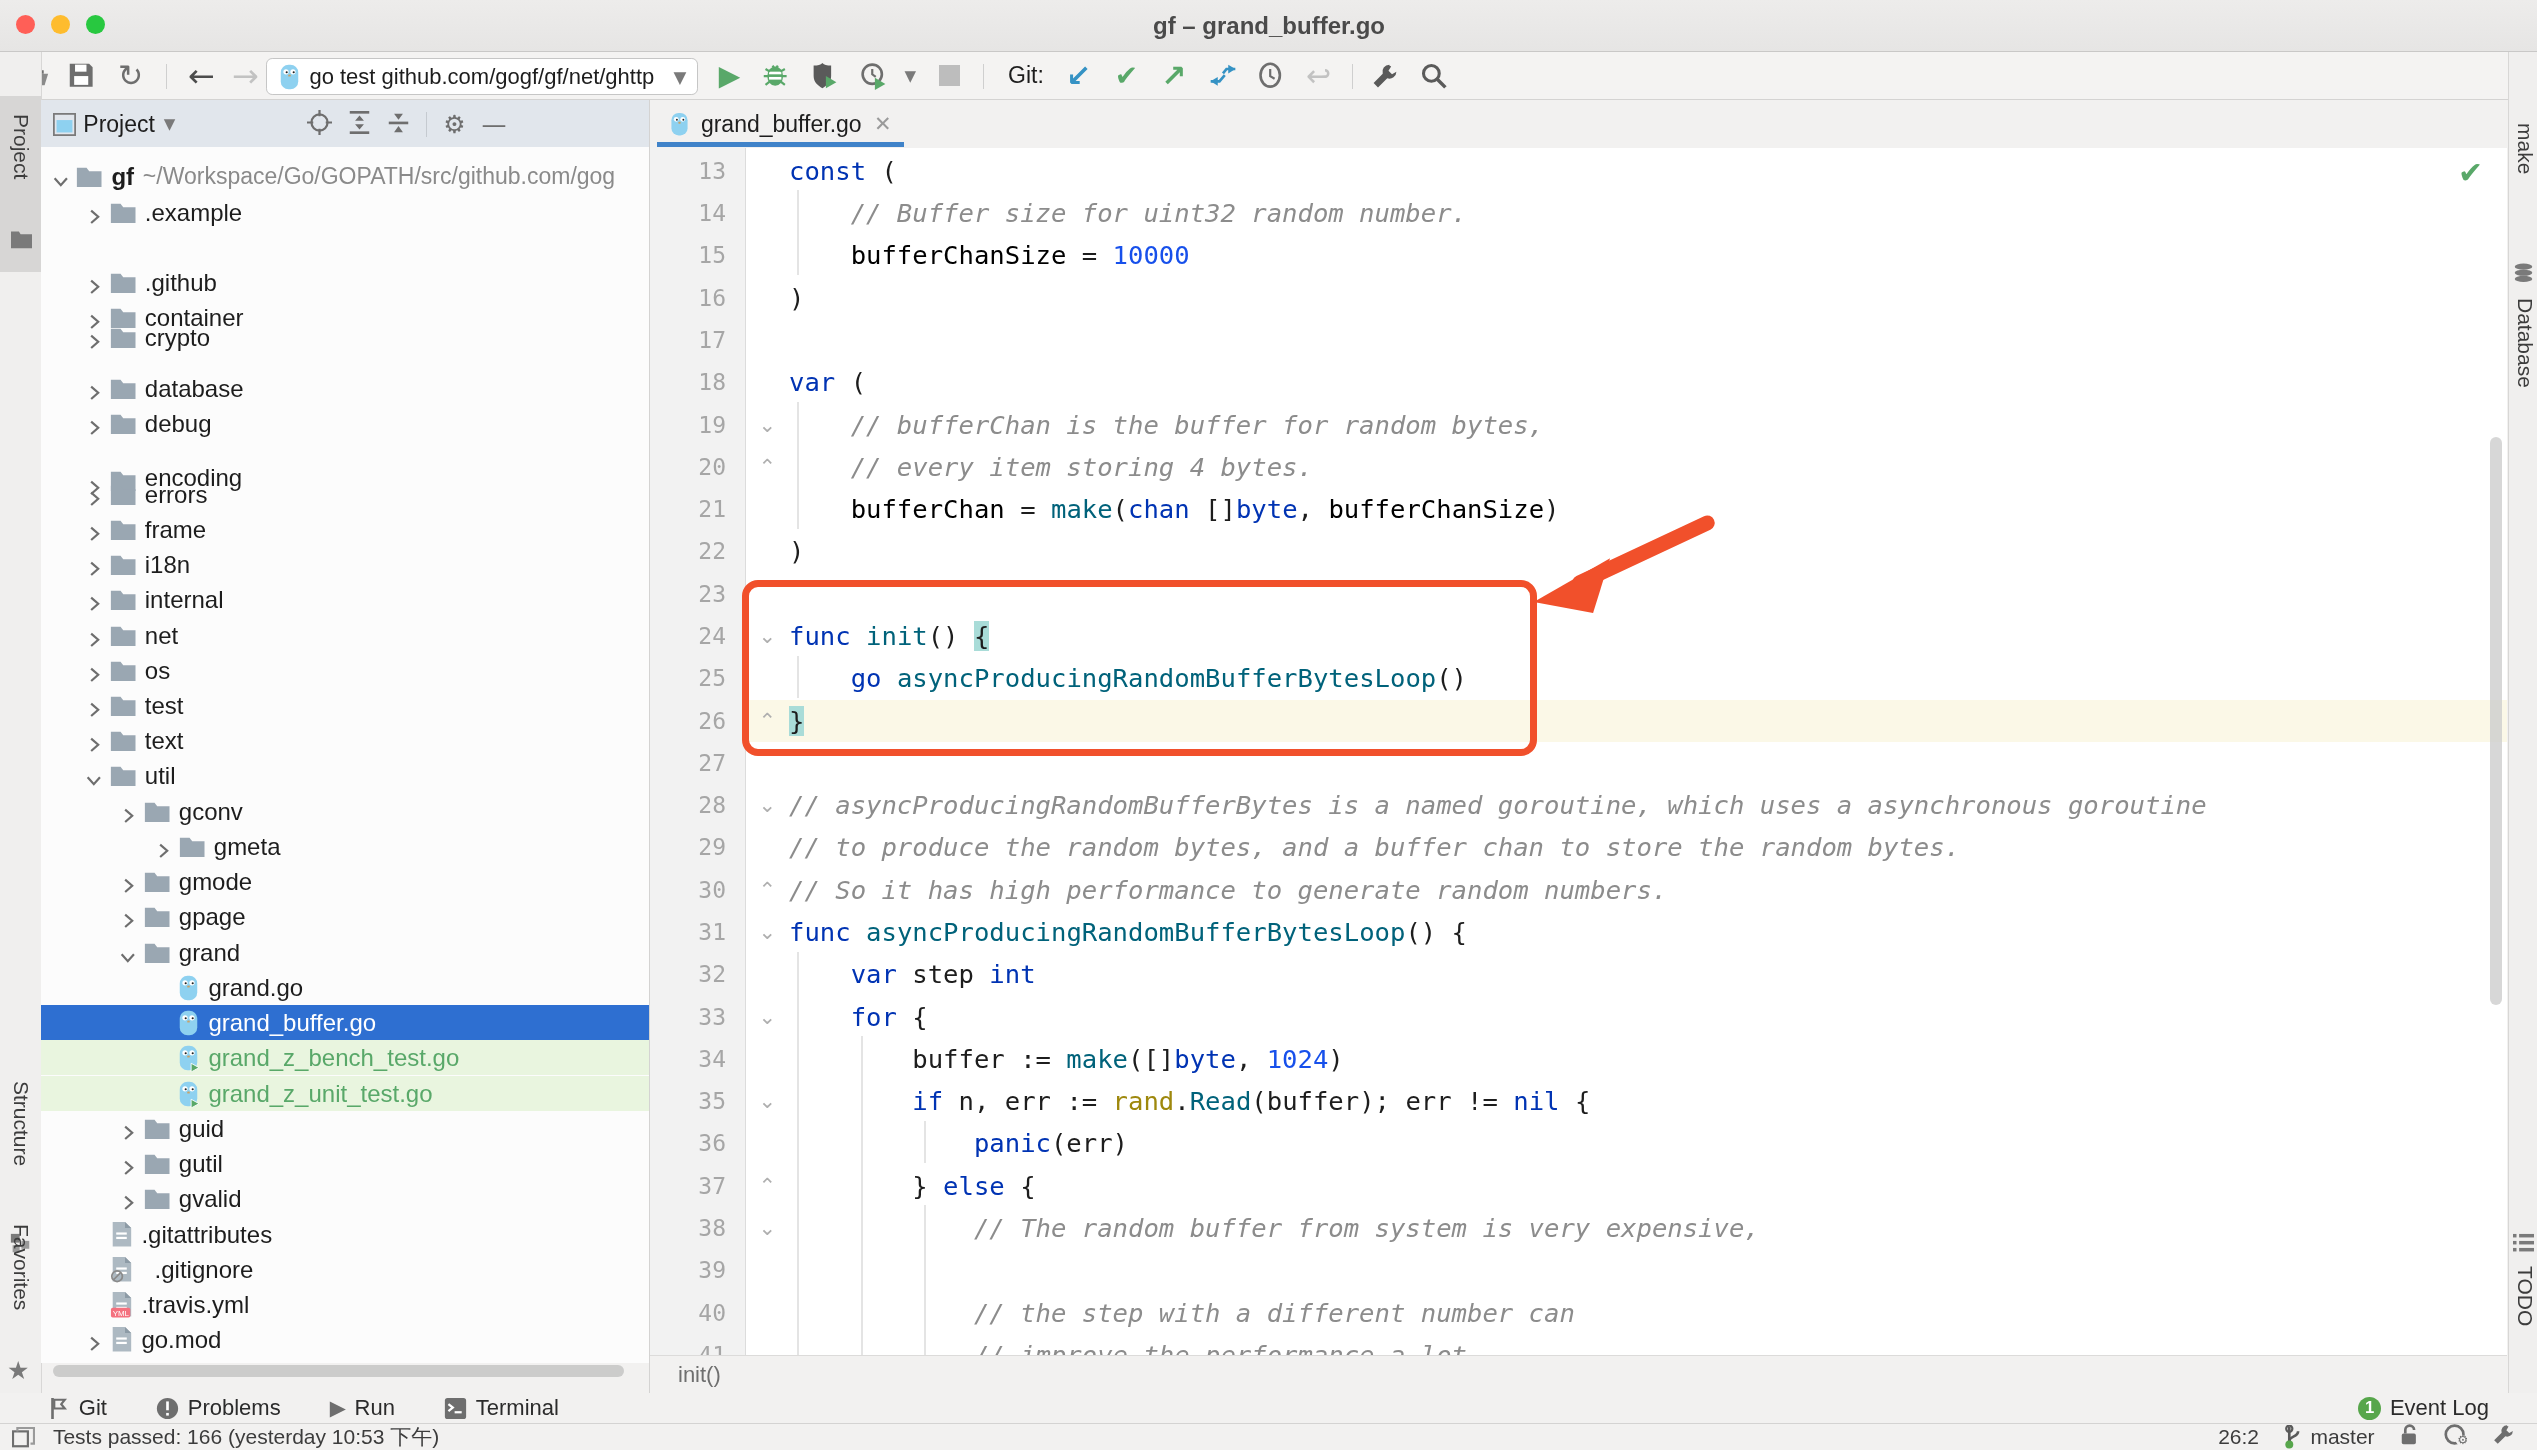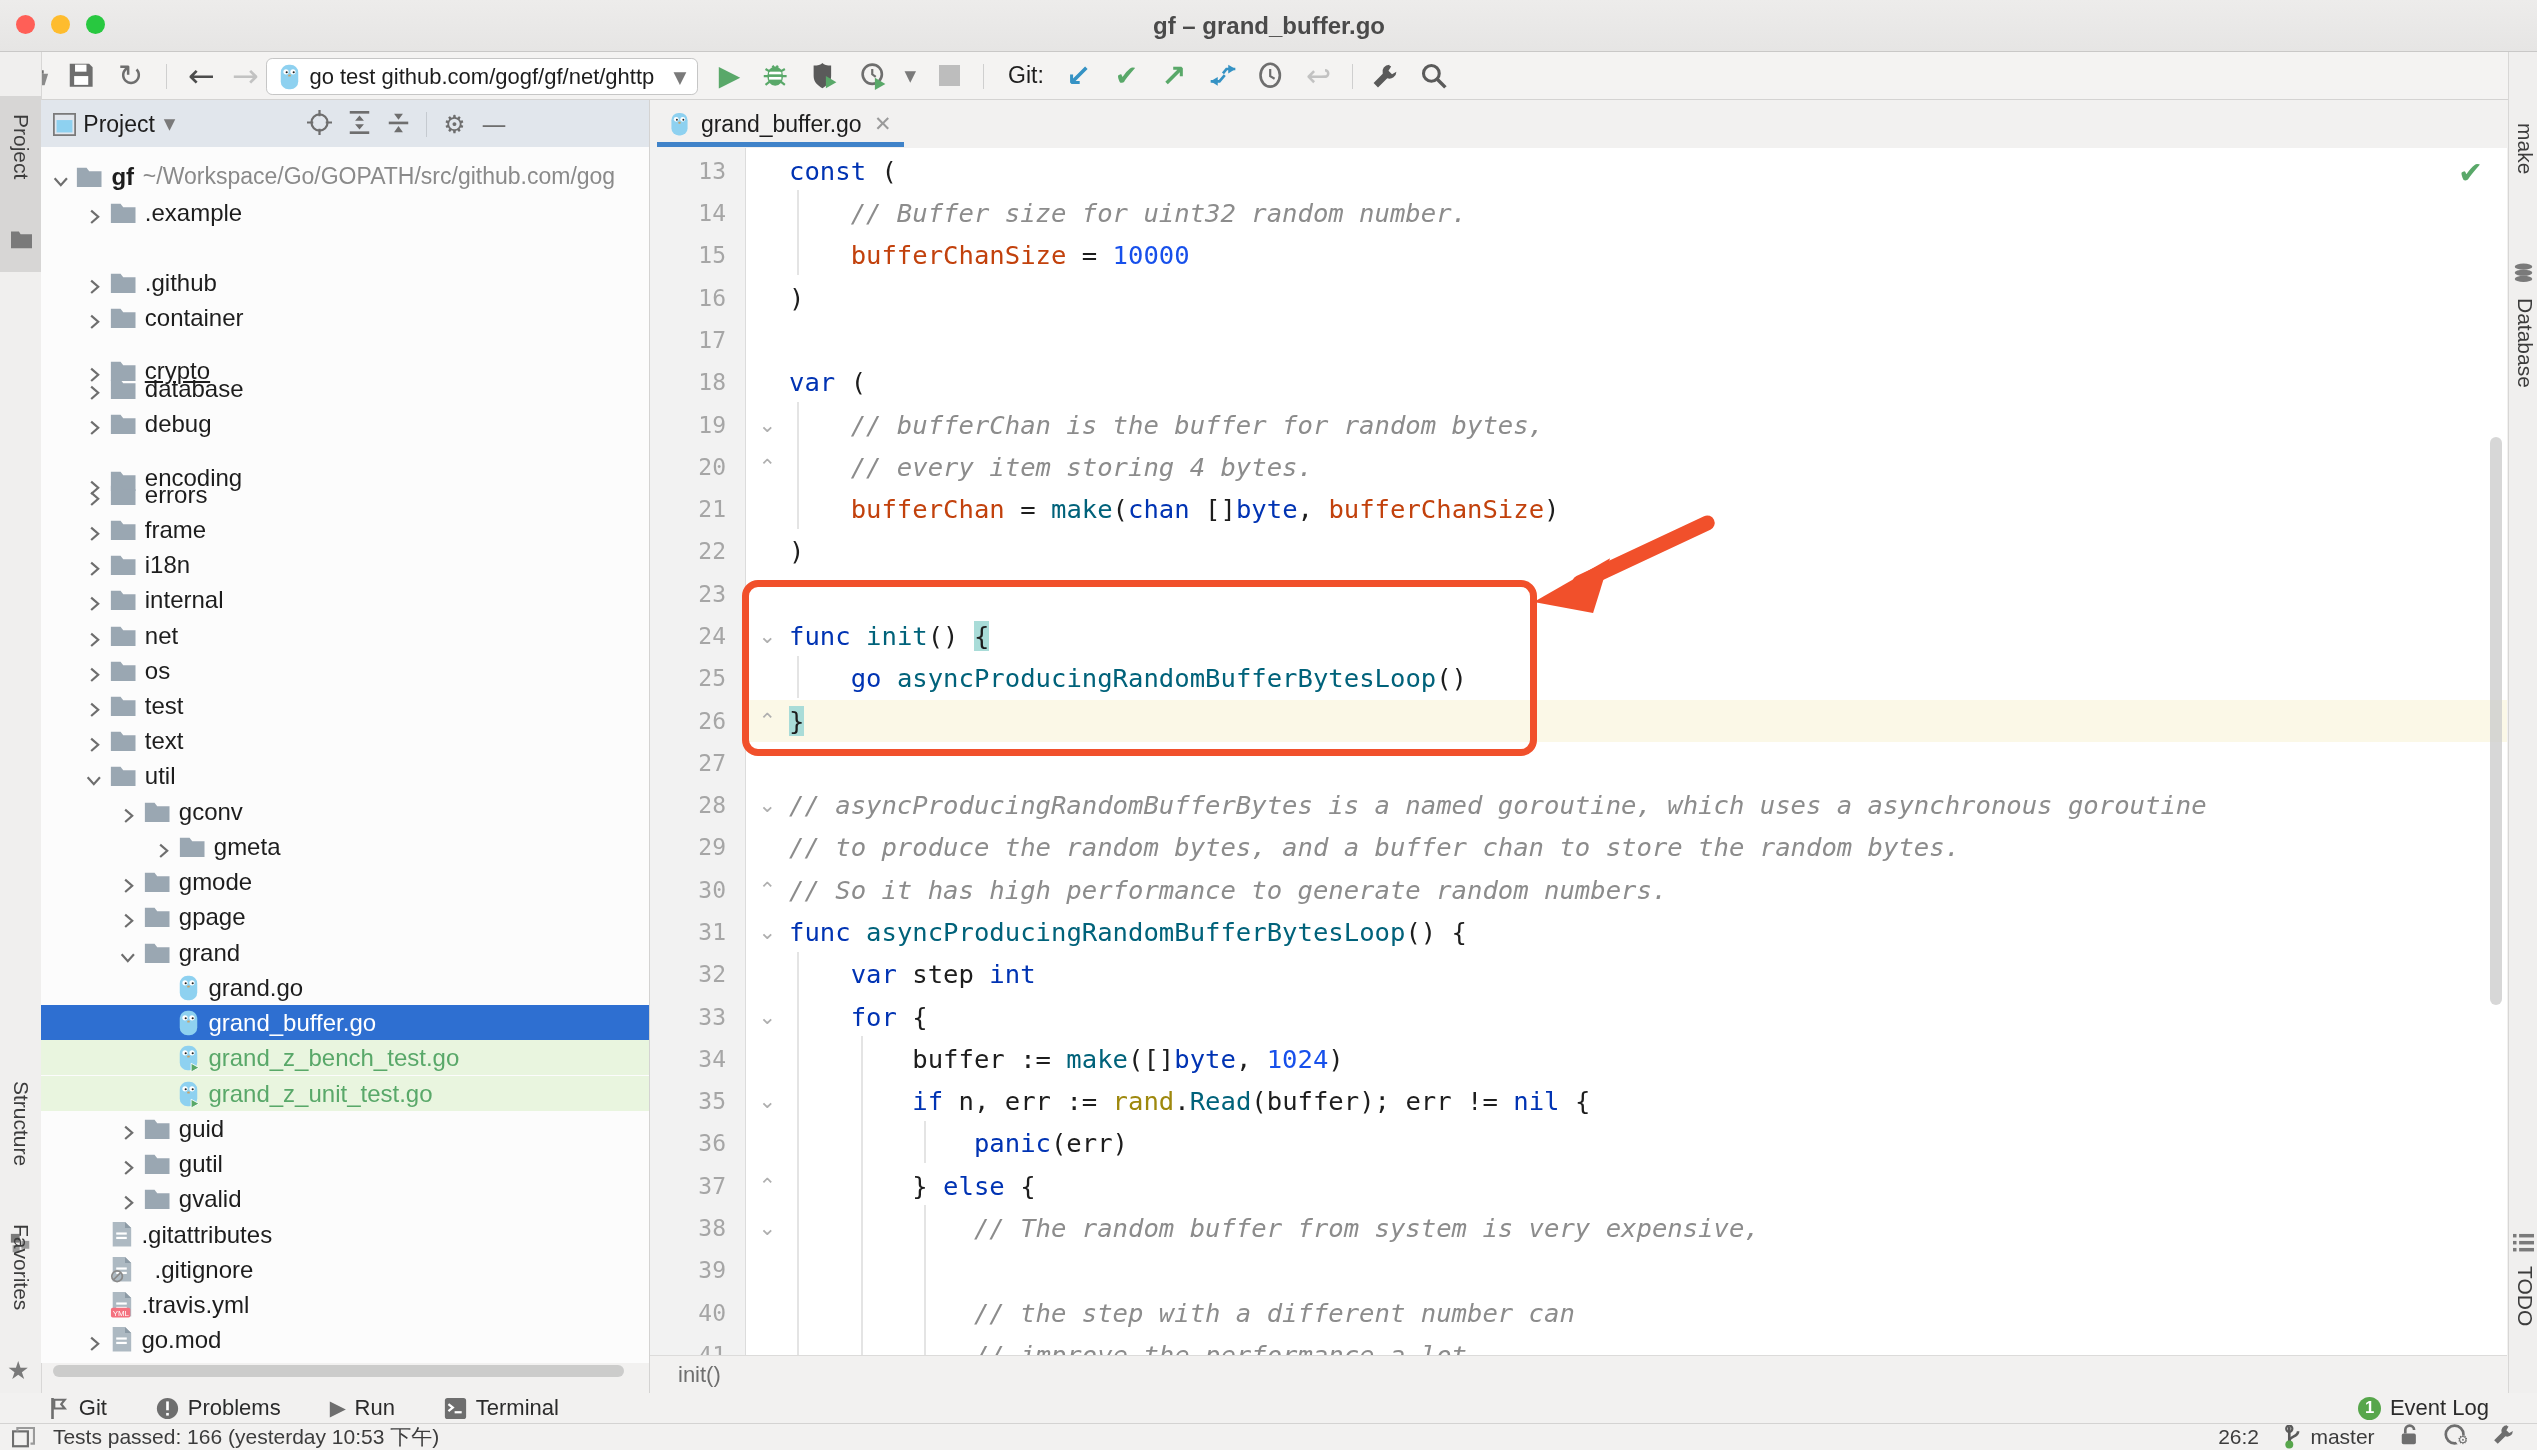--- a/index.html
+++ b/index.html
@@ -48,21 +48,21 @@
   #gutterbg{left:0;top:0;width:95px;height:1207px;background:#F2F2F2;border-right:0.9px solid #DCDCDC;}
   .crow{position:absolute;left:0;width:1857px;height:42px;}
   .lnum{position:absolute;left:0;top:0;width:76px;height:42px;text-align:right;font-family:"DejaVu Sans Mono",monospace;
         font-size:23px;line-height:42px;color:#A6A6A6;}
   .foldm{position:absolute;left:104px;top:0;width:26.4px;height:42px;color:#AFAFAF;font-size:21px;line-height:42px;text-align:center;}
   .ctext{position:absolute;left:139px;top:0;height:42px;line-height:42px;font-family:"DejaVu Sans Mono",monospace;font-size:25.6px;white-space:pre;}
   .curline{position:absolute;left:96px;width:1761px;height:42px;background:#FBF8E7;}
   .tk-k{color:#0033B3;}
   .tk-f{color:#00627A;}
   .tk-c{color:#8C8C8C;font-style:italic;}
-  .tk-p{color:#c2410c;}
+  .tk-p{color:#000000;}
   .tk-n{color:#1750EB;}
   .tk-g{color:#9E880D;}
   .tk-t{color:#1d1d1d;}
   .tk-hb{color:#1d1d1d;background:#A9DCD8;}
   .iguide{position:absolute;width:1.8px;background:#E4E4E4;}
   #anno-box{left:92px;top:432px;width:781px;height:162px;border:7px solid #F1502B;border-radius:16px;}
   #editor-scroll{left:1840px;top:289px;width:11.5px;height:568px;background:#CDCDCD;border-radius:6.2px;opacity:.8;}
   #inspect-check{left:1808px;top:7px;color:#59A869;font-size:30px;font-weight:700;}
   
   #crumbbar{left:650px;top:1355px;width:1857px;height:37px;background:#F2F1F0;border-top:0.9px solid #DCDBDA;display:flex;align-items:center;}
@@ -329,21 +329,21 @@
             <polyline points="7,3 15,10 7,17" fill="none" stroke="#6E6E6E" stroke-width="2.5"></polyline>
           </svg></span>
         <span style="width:7px"></span>
      <span style="display:flex">
           <svg width="26.4" height="23" viewBox="0 0 30 26">
             <path d="M1 3h11l3 4h14v18H1z" fill="#9AA7B2"></path>
           </svg>
         </span>
      <span style="margin-left:8.8px">container</span>
       </div>
-      <div class="trow" style="top: 206px; text-decoration: underline;">
+      <div class="trow" style="top: 173px;">
         <span style="width:44px"></span>
         <span class="chev"><svg width="17.6" height="17.6" viewBox="0 0 20 20">
             <polyline points="7,3 15,10 7,17" fill="none" stroke="#6E6E6E" stroke-width="2.5"></polyline>
           </svg></span>
         <span style="width:7px"></span>
      <span style="display:flex">
           <svg width="26.4" height="23" viewBox="0 0 30 26">
             <path d="M1 3h11l3 4h14v18H1z" fill="#9AA7B2"></path>
           </svg>
         </span>

